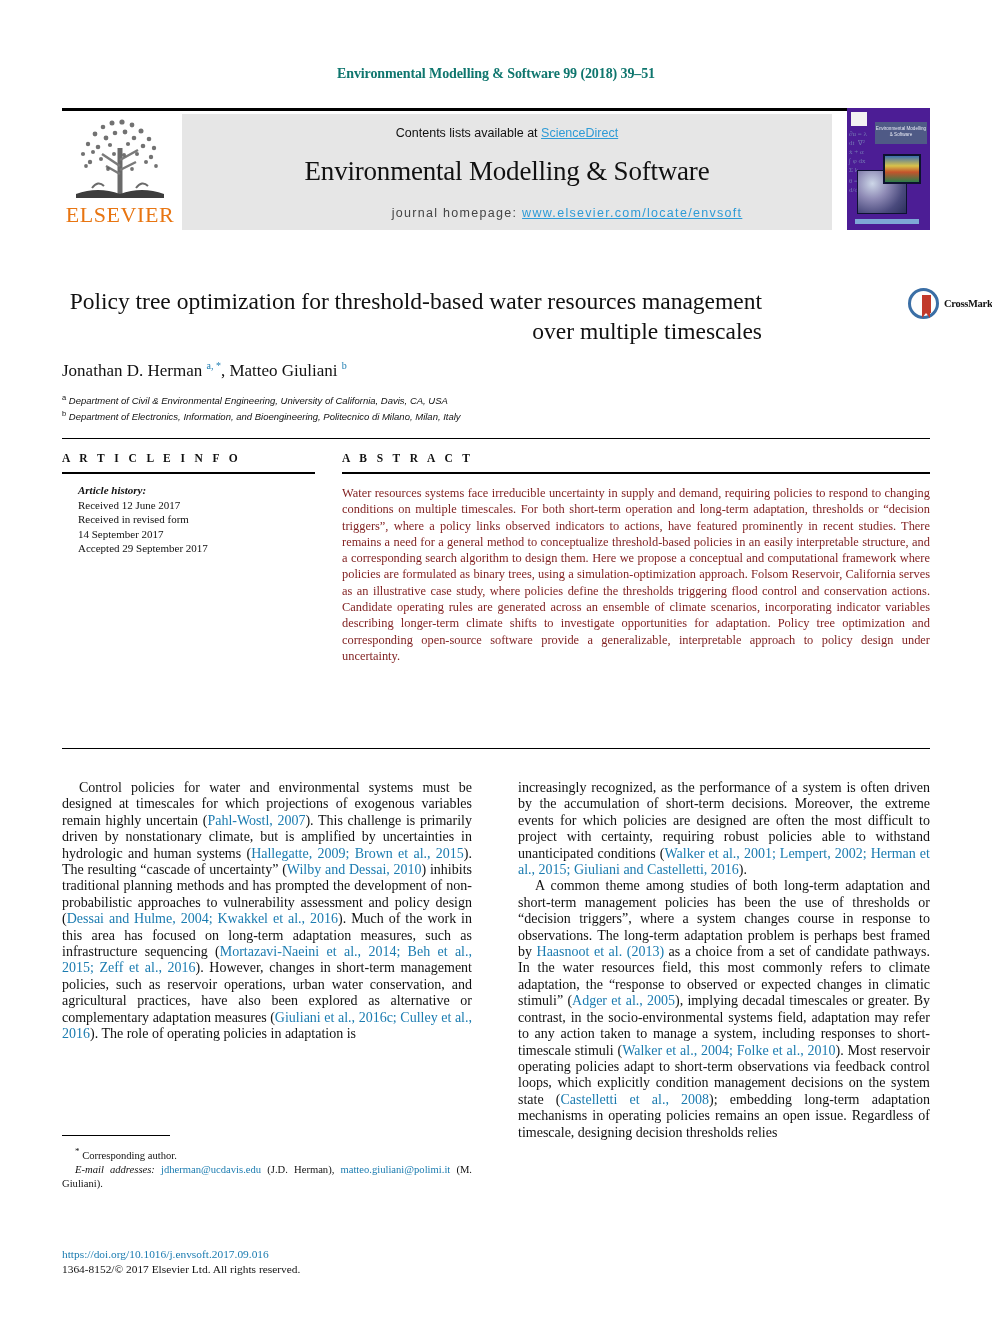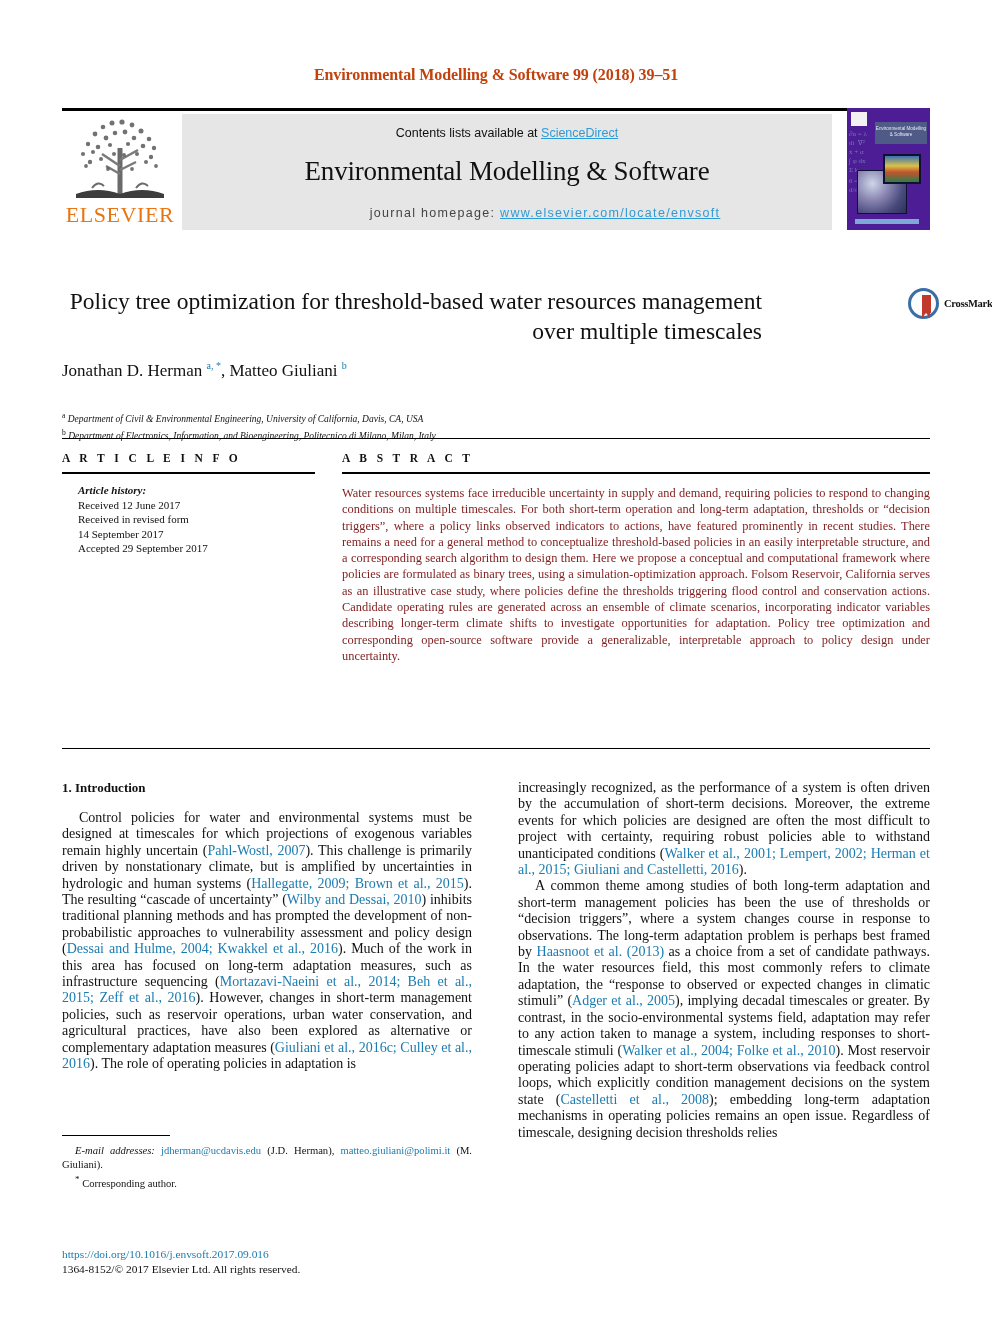--- a/index.html
+++ b/index.html
@@ -23,22 +23,22 @@
   }
 
   
   .running-head {
     position: absolute;
     left: 0; top: 66px;
     width: 992px;
     text-align: center;
     font-family: "Liberation Serif", serif;
     font-weight: bold;
-    font-size: 16px;
-    color: #c2410c;
+    font-size: 14px;
+    color: #0f766e;
     letter-spacing: -0.1px;
   }
 
   
   .masthead {
     position: absolute;
     left: 62px; top: 108px;
     width: 868px;
     height: 122px;
   }
@@ -103,20 +103,21 @@
   }
   .homepage-line {
     position: absolute;
     left: 0; top: 92px;
     width: 726px;
     text-align: center;
     font-family: "Liberation Sans", sans-serif;
     font-size: 12.5px;
     letter-spacing: 1.3px;
     color: #444;
+    padding-left: 22px;
   }
   .homepage-line .url { color: #2e9bd6; }
   .cover-thumb {
     position: absolute;
     left: 785px; top: 0px;
     width: 83px;
     height: 122px;
     background: #4c1d95;
     overflow: hidden;
   }
@@ -191,22 +192,22 @@
   }
   .authors {
     margin-top: 14px;
     font-family: "Liberation Serif", serif;
     font-size: 17px;
     color: #111;
   }
   .authors sup { font-size: 10px; color: #1a7bb0; vertical-align: super; }
   .authors sup.ast { color: #1a7bb0; }
   .affils {
-    margin-top: 28px;
-    font-family: Liberation Serif, serif;
+    margin-top: 10px;
+    font-family: Liberation Sans, sans-serif;
     font-style: italic;
     font-size: 9.5px;
     line-height: 13px;
     color: #111;
   }
   .affils sup { font-style: normal; font-size: 7.5px; vertical-align: super; }
   .crossmark {
     position: absolute;
     left: 846px; top: 2px;
     width: 86px;
@@ -478,33 +479,32 @@
 
   <div class="abs-col">
     <div class="sec-label">A B S T R A C T</div>
     <div class="label-underline"></div>
     <div class="abs-body">Water resources systems face irreducible uncertainty in supply and demand, requiring policies to respond to changing conditions on multiple timescales. For both short-term operation and long-term adaptation, thresholds or “decision triggers”, where a policy links observed indicators to actions, have featured prominently in recent studies. There remains a need for a general method to conceptualize threshold-based policies in an easily interpretable structure, and a corresponding search algorithm to design them. Here we propose a conceptual and computational framework where policies are formulated as binary trees, using a simulation-optimization approach. Folsom Reservoir, California serves as an illustrative case study, where policies define the thresholds triggering flood control and conservation actions. Candidate operating rules are generated across an ensemble of climate scenarios, incorporating indicator variables describing longer-term climate shifts to investigate opportunities for adaptation. Policy tree optimization and corresponding open-source software provide a generalizable, interpretable approach to policy design under uncertainty.</div>
   </div>
 
   <div class="rule-thin" style="left:62px; top:748px; width:868px;"></div>
 
   <div class="col-left">
-    <h2 class="sec-head">1. Introduction</h2>
     <p class="body"><span>Control policies for water and environmental systems must be designed at timescales for which projections of exogenous variables remain highly uncertain (</span><span class="cite">Pahl-Wostl, 2007</span><span>). This challenge is primarily driven by nonstationary climate, but is amplified by uncertainties in hydrologic and human systems (</span><span class="cite">Hallegatte, 2009; Brown et al., 2015</span><span>). The resulting “cascade of uncertainty” (</span><span class="cite">Wilby and Dessai, 2010</span><span>) inhibits traditional planning methods and has prompted the development of non-probabilistic approaches to vulnerability assessment and policy design (</span><span class="cite">Dessai and Hulme, 2004; Kwakkel et al., 2016</span><span>). Much of the work in this area has focused on long-term adaptation measures, such as infrastructure sequencing (</span><span class="cite">Mortazavi-Naeini et al., 2014; Beh et al., 2015; Zeff et al., 2016</span><span>). However, changes in short-term management policies, such as reservoir operations, urban water conservation, and agricultural practices, have also been explored as alternative or complementary adaptation measures (</span><span class="cite">Giuliani et al., 2016c; Culley et al., 2016</span><span>). The role of operating policies in adaptation is</span></p>
   </div>
 
   <div class="col-right">
     <p class="body noindent"><span>increasingly recognized, as the performance of a system is often driven by the accumulation of short-term decisions. Moreover, the extreme events for which policies are designed are often the most difficult to project with certainty, requiring robust policies able to withstand unanticipated conditions (</span><span class="cite">Walker et al., 2001; Lempert, 2002; Herman et al., 2015; Giuliani and Castelletti, 2016</span><span>).</span></p>
     <p class="body"><span>A common theme among studies of both long-term adaptation and short-term management policies has been the use of thresholds or “decision triggers”, where a system changes course in response to observations. The long-term adaptation problem is perhaps best framed by </span><span class="cite">Haasnoot et al. (2013)</span><span> as a choice from a set of candidate pathways. In the water resources field, this most commonly refers to climate adaptation, the “response to observed or expected changes in climatic stimuli” (</span><span class="cite">Adger et al., 2005</span><span>), implying decadal timescales or greater. By contrast, in the socio-environmental systems field, adaptation may refer to any action taken to manage a system, including responses to short-timescale stimuli (</span><span class="cite">Walker et al., 2004; Folke et al., 2010</span><span>). Most reservoir operating policies adapt to short-term observations via feedback control loops, which explicitly condition management decisions on the system state (</span><span class="cite">Castelletti et al., 2008</span><span>); embedding long-term adaptation mechanisms in operating policies remains an open issue. Regardless of timescale, designing decision thresholds relies</span></p>
   </div>
 
   <div class="footnotes">
     <div class="fn-rule"></div>
+    <div class="fn-line fn-indent"><span class="fn-ast">*</span> <span>Corresponding author.</span></div>
     <div class="fn-line fn-indent"><span class="ital">E-mail addresses:</span> <span class="cite">jdherman@ucdavis.edu</span><span> (J.D. Herman), </span><span class="cite">matteo.giuliani@polimi.it</span><span> (M. Giuliani).</span></div>
-    <div class="fn-line fn-indent"><span class="fn-ast">*</span> <span>Corresponding author.</span></div>
   </div>
 
   <div class="doi-block">
     <div class="doi-line">https://doi.org/10.1016/j.envsoft.2017.09.016</div>
     <div class="issn-line">1364-8152/© 2017 Elsevier Ltd. All rights reserved.</div>
   </div>
 
 </div>
 
 </body></html>

